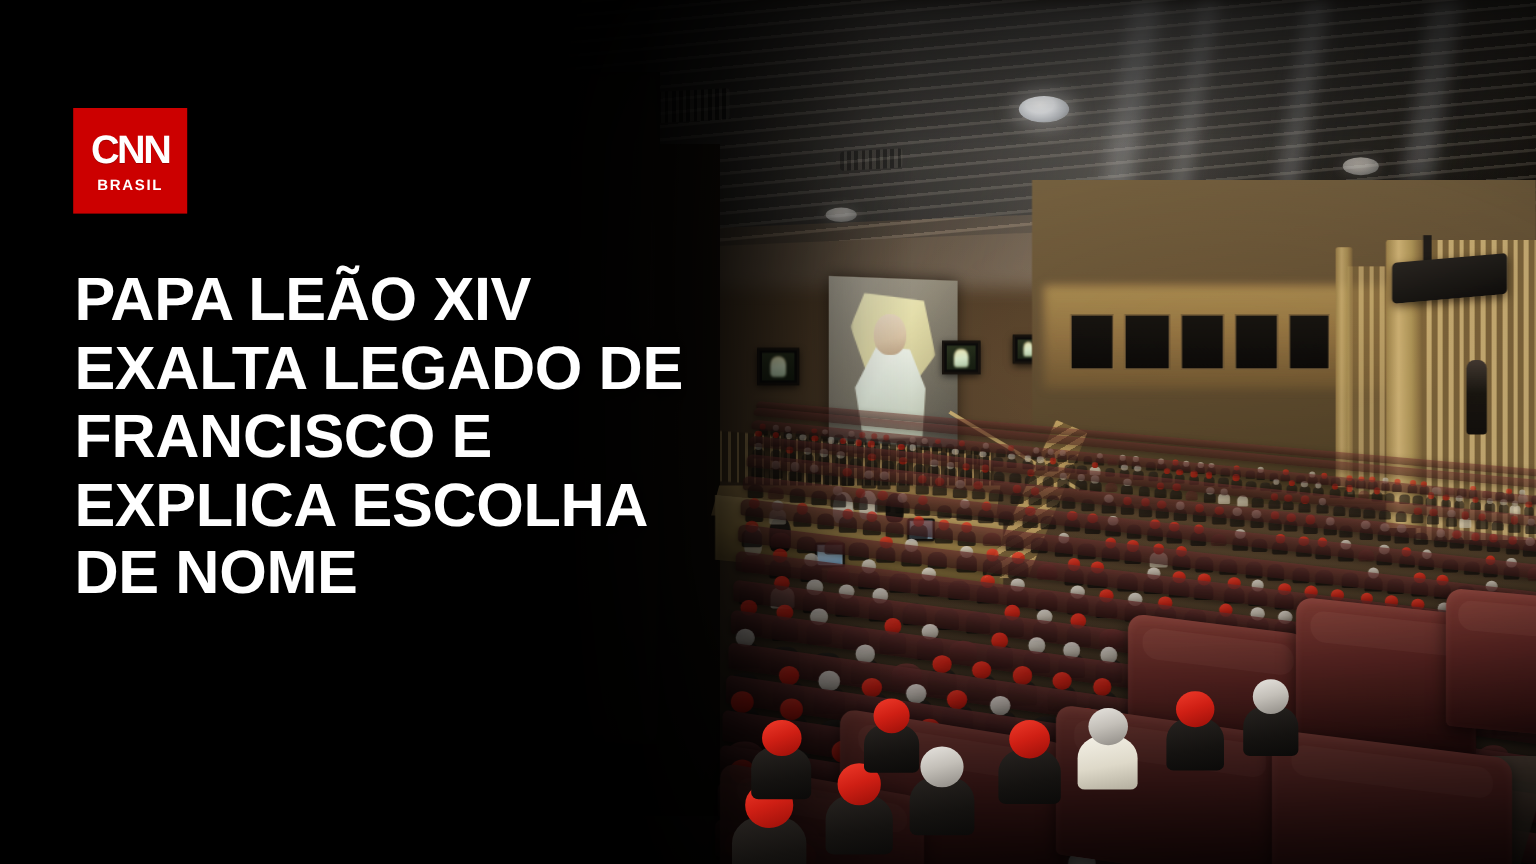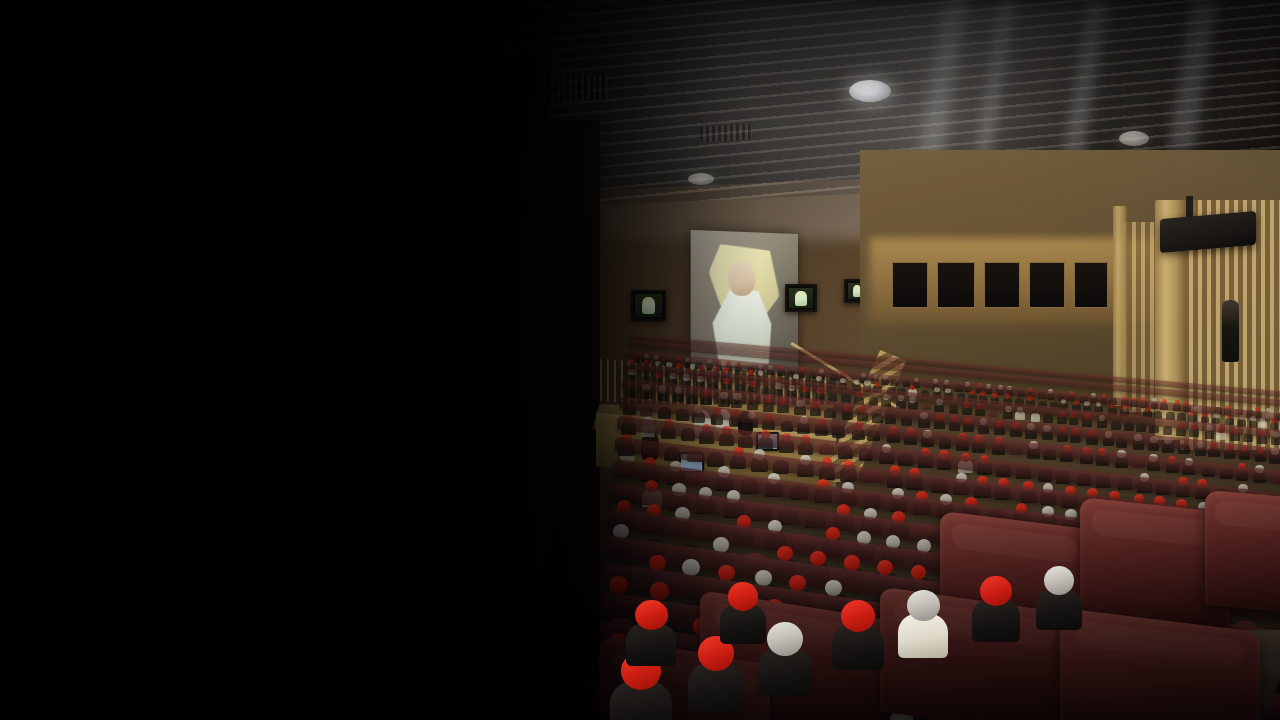--- a/index.html
+++ b/index.html
@@ -2175,17 +2175,26 @@
 
     <div class="warmth"></div>
     <div class="grade"></div>
     <div class="topfade"></div>
     <div class="bottomfade"></div>
     <div class="leftfade"></div>
   </div>
 
   <div class="content">
 
-
+    <div class="logo">
+      <div class="logo-cnn">CNN</div>
+      <div class="logo-brasil">BRASIL</div>
+    </div>
+
+    <div class="headline">PAPA LEÃO XIV
+EXALTA LEGADO DE
+FRANCISCO E
+EXPLICA ESCOLHA
+DE NOME</div>
 
   </div>
 
 </div>
 
 </body></html>

